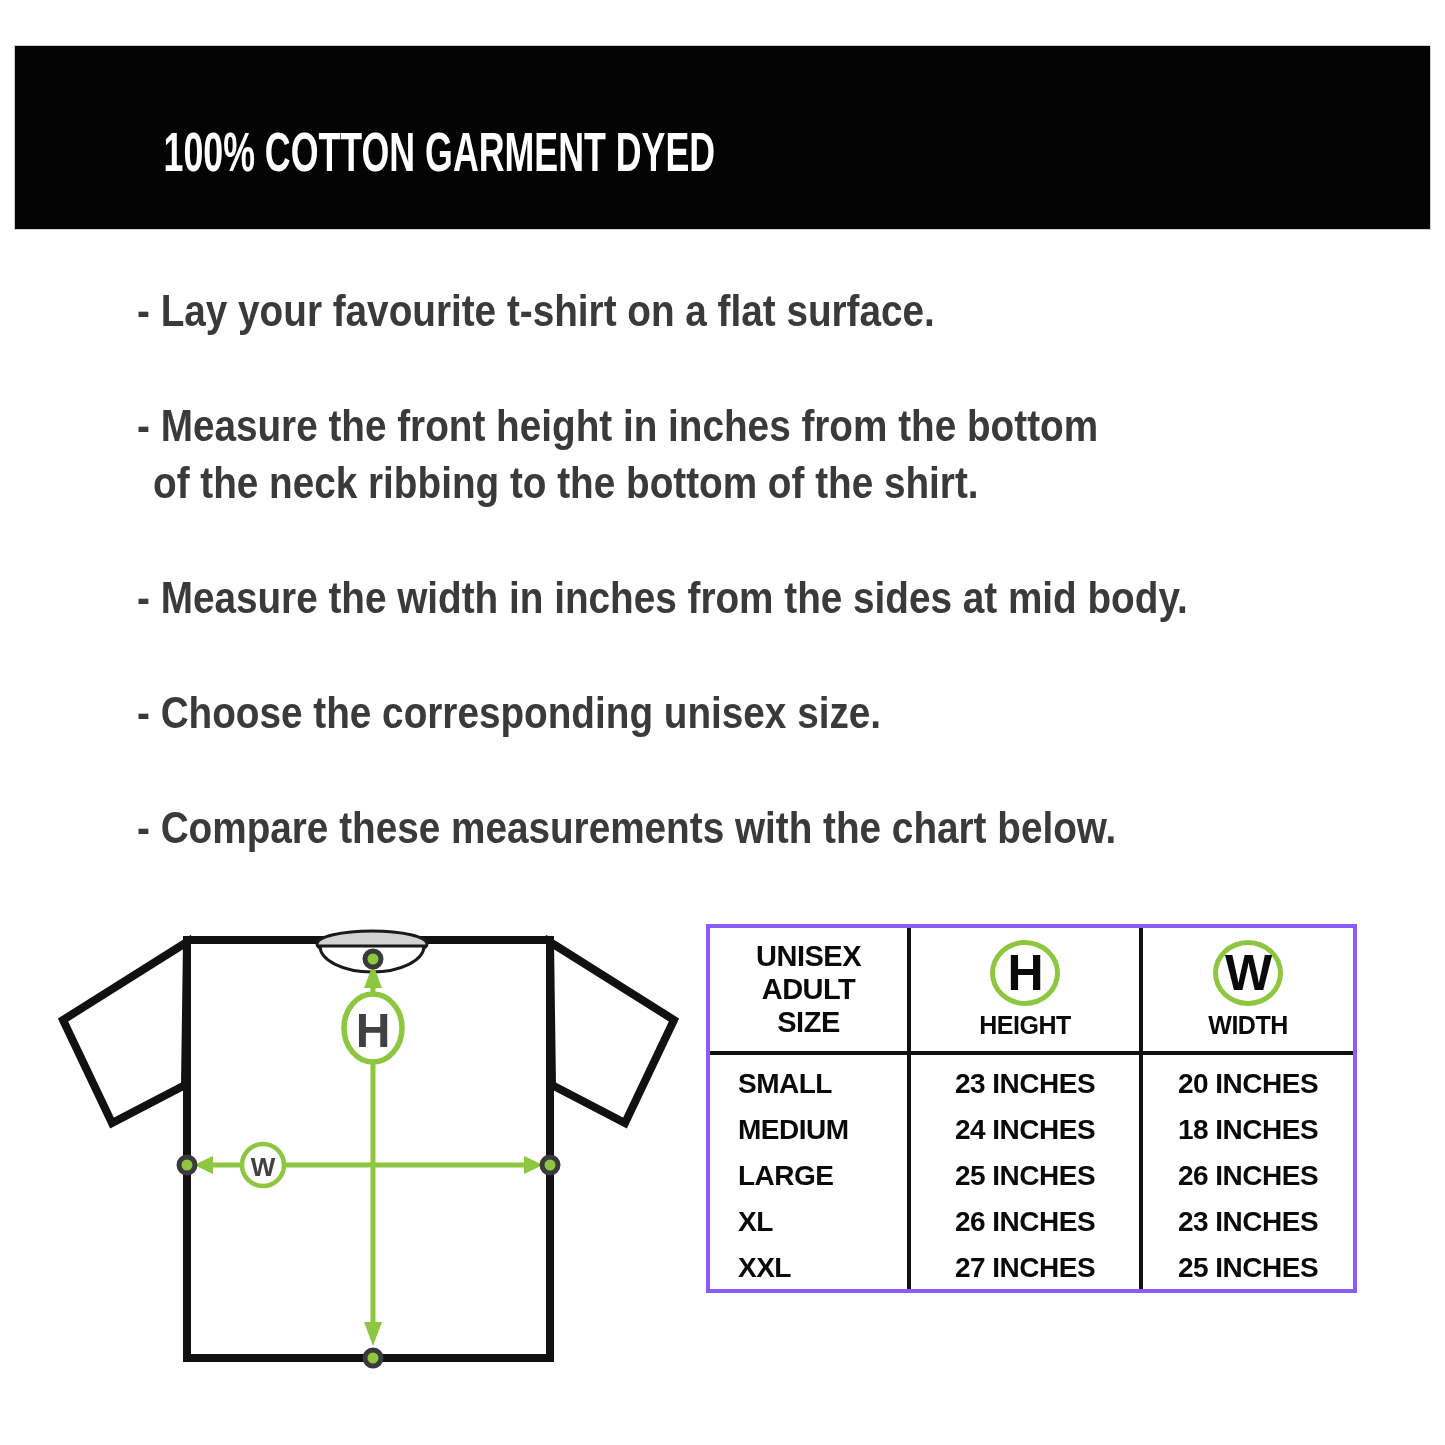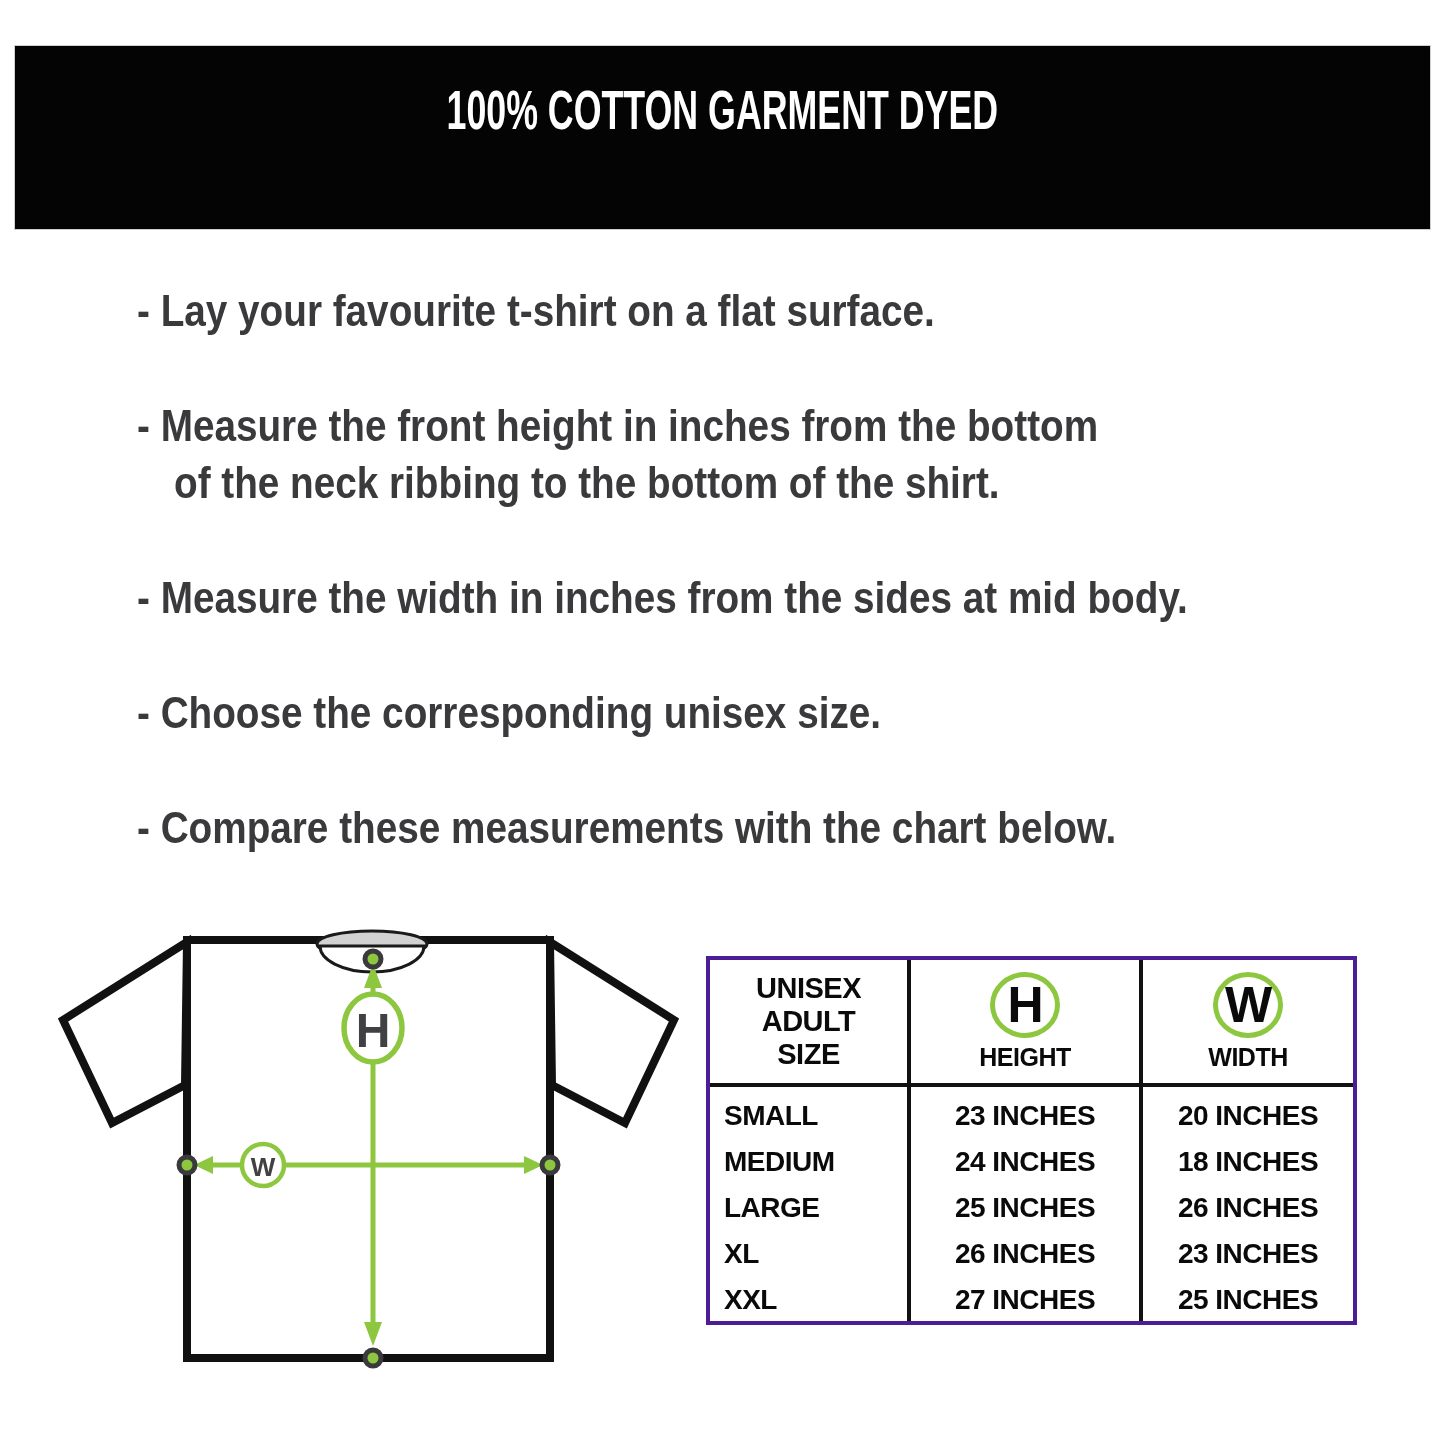--- a/index.html
+++ b/index.html
@@ -5,58 +5,58 @@
   html,body{margin:0;padding:0;background:#ffffff;}
   .page{
     position:relative; width:1445px; height:1445px; overflow:hidden;
     background:#ffffff;
     font-family:"Liberation Sans","DejaVu Sans",sans-serif;
   }
   
   .banner{
     position:absolute; left:14px; top:45px; width:1417px; height:185px;
     background:#040404; box-sizing:border-box; border:1px solid #cfcfcf;
-    display:flex; flex-direction:column; align-items:center;
-    padding-top:39px; gap:36px;
+    display:flex; flex-direction:row; align-items:center;
+    padding-top:28px; gap:36px;
   }
   .banner .bline{
     color:#ffffff; font-weight:bold; font-size:55px; line-height:50px;
     white-space:nowrap;
   }
   .banner .bline span{display:inline-block; transform:scaleX(0.65); transform-origin:50% 50%;}
   
   .bullets{
     position:absolute; left:137px; top:282px; width:1280px;
     color:#3a3a3c; font-weight:bold; font-size:45px; line-height:57px;
   }
   .bullets .para{margin:0 0 58px 0;}
   .bullets .line{white-space:nowrap;}
   .bullets .line span{display:inline-block; transform:scaleX(0.86); transform-origin:0 50%;}
-  .bullets .line.cont{margin-left:37px;}
+  .bullets .line.cont{margin-left:16px;}
   
   .chart{
-    position:absolute; left:706px; top:956px;
-    border:4px solid #4c1d95; background:#ffffff;
+    position:absolute; left:706px; top:924px;
+    border:4px solid #8b5cf6; background:#ffffff;
     display:grid; grid-template-columns:197px 232px 214px; grid-template-rows:123px 238px;
     color:#0a0a0a; letter-spacing:-0.5px;
   }
   .chart .cell{box-sizing:border-box;}
   .chart .vline{border-left:4px solid #111111;}
   .chart .hline{border-top:4px solid #111111;}
   .hdr{display:flex; flex-direction:column; align-items:center; justify-content:center;}
   .hdr-size{font-size:29px; line-height:33px; font-weight:bold; text-align:center;}
   .badge{
     width:60px; height:56px; border:5px solid #8DC63F; border-radius:50%;
     display:flex; align-items:center; justify-content:center;
     font-size:50px; font-weight:bold; color:#0a0a0a; letter-spacing:-1px;
     margin-bottom:5px; background:#ffffff;
   }
   .hdr-label{font-size:25px; font-weight:bold;}
   .bodycol{padding-top:6px; font-size:28px; font-weight:bold; line-height:46px;}
-  .bodycol.size{padding-left:14px;}
+  .bodycol.size{padding-left:28px;}
   .bodycol.center{text-align:center;}
 </style>
 </head>
 <body>
 
 <div class="page">
 
   <div class="banner">
     <div class="bline"><span>100% COTTON GARMENT DYED</span></div>
   </div>

